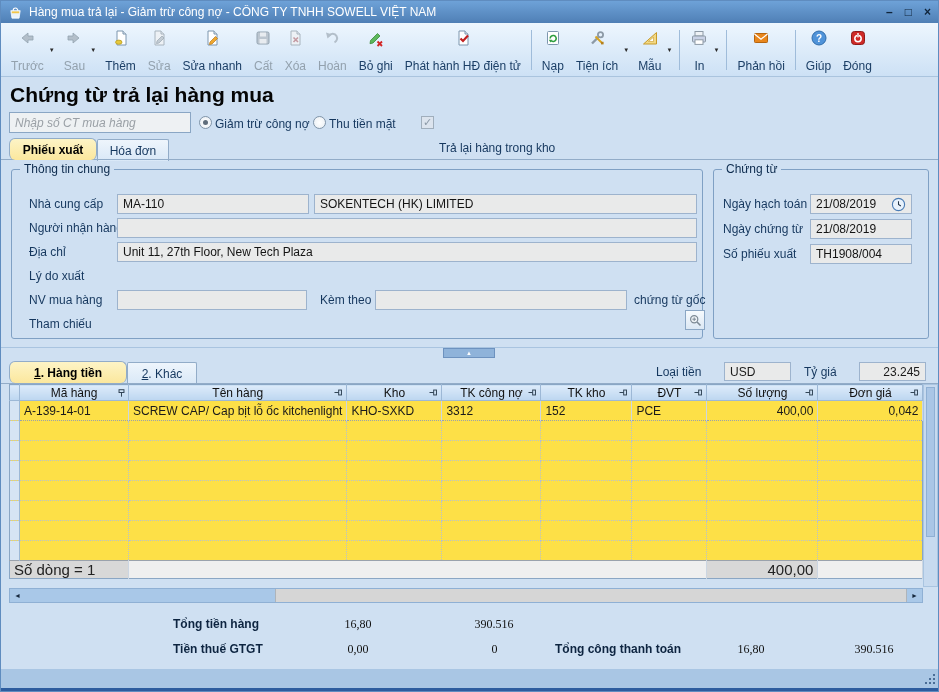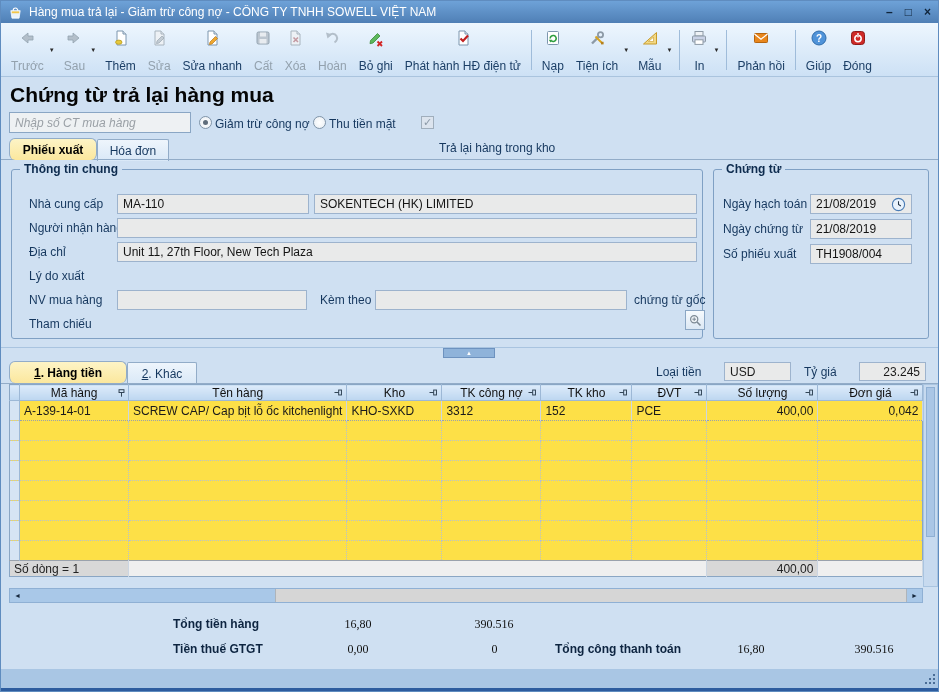--- a/index.html
+++ b/index.html
@@ -43,21 +43,21 @@
   
   .tab{position:absolute;height:22px;display:flex;align-items:center;justify-content:center;
     font-size:12px;color:#15375e;border:1px solid #92acc8;border-bottom:none;border-radius:2px 2px 0 0;
     background:linear-gradient(#eef5fc,#d9e8f7);cursor:default;}
   .tab.active{background:linear-gradient(#fdf4c6,#fbe79d);font-weight:bold;color:#000;z-index:2;border-radius:6px;}
   .tabline{position:absolute;left:0;right:0;height:1px;background:#92acc8;}
   .u{text-decoration:underline;}
   
   .gb{position:absolute;border:1px solid #7fa0c4;border-radius:3px;}
   .gb-title{position:absolute;top:-8px;left:8px;background:#cfe0f2;padding:0 4px;
-    font-weight:bold;font-size:12px;color:#0d2b4e;}
+    font-weight:normal;font-size:12px;color:#0d2b4e;}
   .fl{position:absolute;font-size:12px;color:#15375e;white-space:nowrap;}
   .fi{position:absolute;height:20px;background:#e9eaea;border:1px solid #9db3cd;
     font-size:12px;color:#141414;padding:0 5px;display:flex;align-items:center;overflow:hidden;white-space:nowrap;}
   .fi.date{justify-content:flex-start;}
   .fi .spacer{flex:1;}
   .mini-btn{position:absolute;width:20px;height:20px;border:1px solid #8aa6c4;
     background:linear-gradient(#f6fafd,#dce8f4);display:flex;align-items:center;justify-content:center;}
   
   .split-btn{position:absolute;width:52px;height:10px;background:#8fb3da;border:1px solid #6d92bf;
     display:flex;align-items:center;justify-content:center;color:#fff;font-size:6px;line-height:6px;}
@@ -70,21 +70,21 @@
     background:#fde047;border:1px solid #8aa6c4;}
   .grid th{background:linear-gradient(#ddebfa,#bcd6f0);border-right:1px solid #9db8d6;
     border-bottom:1px solid #9db8d6;font-weight:normal;font-size:12px;height:16px;
     padding:0 3px;text-align:center;color:#111;position:relative;white-space:nowrap;overflow:hidden;}
   .grid th .pin{position:absolute;right:2px;top:3px;}
   .grid td{font-size:12px;padding:0 4px;height:20px;white-space:nowrap;overflow:hidden;}
   .gdata td{border-right:1px solid #ccd6e2;border-bottom:1px dotted #99a1ab;}
   .gempty td{border-right:1px dotted #b6c0cc;border-bottom:1px dotted #b6c0cc;}
   td.ind,.gempty td.ind{background:#d6e4f4;border-right:1px solid #9db8d6;border-bottom:1px dotted #b6c0cc;}
   .gfoot td{background:#efefef;border-top:1px solid #9aa2ac;border-right:1px solid #ccd6e2;
-    height:16px;font-size:12px;color:#222;}
+    height:16px;font-size:15px;color:#222;}
   .gfoot td.dark{background:#d8d8d8;}
   .num{text-align:right;}
   
   .vsb{position:absolute;left:922px;top:383px;width:15px;height:203px;background:#c7daef;
     border:1px solid #a9c4e0;}
   .vsb .vthumb{position:absolute;left:2px;top:2px;width:9px;height:150px;background:#aac6e6;border:1px solid #8fb0d4;}
   .hsb{position:absolute;left:8px;top:587px;width:914px;height:15px;display:flex;
     background:#a9c8e8;border:1px solid #8fb0d4;align-items:stretch;}
   .hsb .arr{width:15px;display:flex;align-items:center;justify-content:center;
     font-size:7px;color:#14273c;flex:none;}

